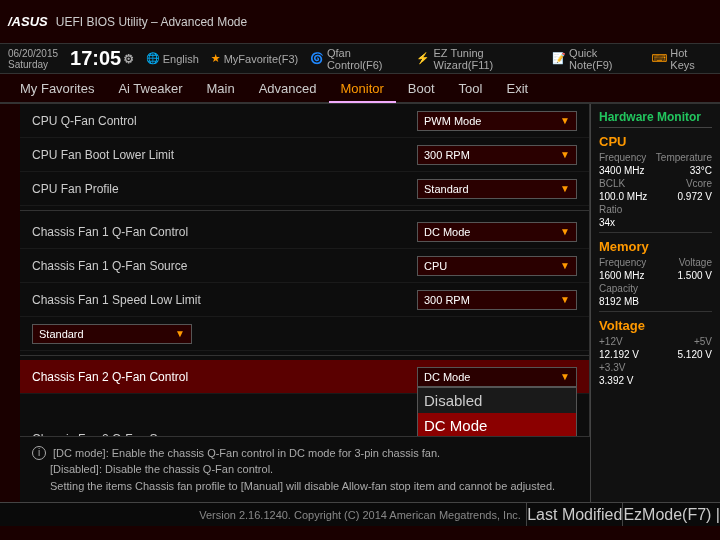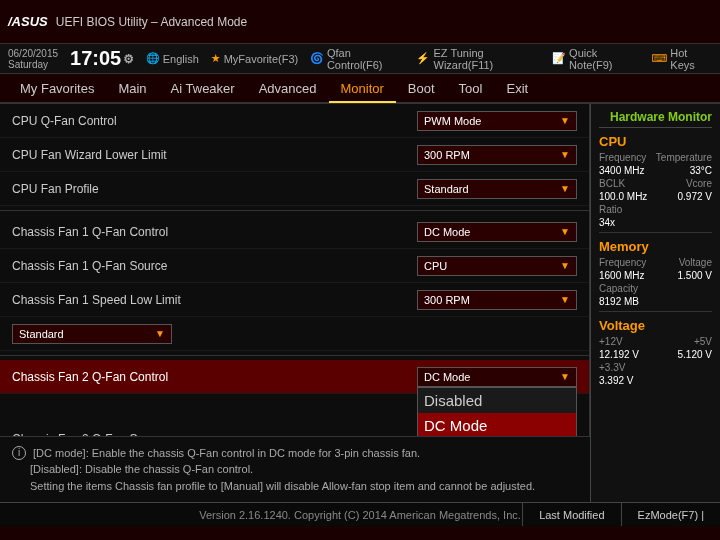--- a/index.html
+++ b/index.html
@@ -67,21 +67,21 @@
       padding: 4px 12px;
       height: 28px;
       display: flex;
       align-items: center;
       cursor: pointer;
       font-size: 13px;
       text-align: right;
     }
     .nav-item.active {
       color: #f90;
-      border-bottom: 2px solid #fde047;
+      border-bottom: 2px solid #f0abfc;
       margin-bottom: -2px;
     }
 
     
     #content {
       display: flex;
       height: calc(540px - 28px - 30px - 30px - 24px - 30px);
     }
 
     
@@ -196,24 +196,24 @@
     }
 
     
     #right-panel {
       width: 130px;
       background: #111;
       padding: 6px 8px;
       border-left: 1px solid #444;
     }
     #hw-monitor-title {
-      color: #84cc16;
+      color: #22c55e;
       font-size: 12px;
       font-weight: bold;
-      text-align: right;
+      text-align: left;
       margin-bottom: 6px;
       padding-bottom: 3px;
       border-bottom: 1px solid #444;
     }
     .hw-section-title {
       color: #f90;
       font-size: 13px;
       font-weight: bold;
       margin: 6px 0 3px 0;
     }
@@ -249,25 +249,25 @@
       position: relative;
     }
     #footer-right {
       position: absolute;
       right: 0;
       top: 0;
       height: 100%;
       display: flex;
     }
     .footer-btn {
-      padding: 0 16px;
+      padding: 0 0;
       height: 100%;
       display: flex;
       align-items: center;
-      font-size: 11px;
+      font-size: 16px;
       color: #ccc;
       cursor: pointer;
       border-left: 1px solid #444;
     }
   </style>
 </head>
 <body>
 
 <div id="title-bar">
   <span id="asus-logo">/ASUS</span>
@@ -306,46 +306,46 @@
     <span>Quick Note(F9)</span>
   </div>
   <div class="toolbar-item">
     <span style="color:#f90;">⌨</span>
     <span>Hot Keys</span>
   </div>
 </div>
 
 <div id="main-nav">
   <div class="nav-item">My Favorites</div>
+  <div class="nav-item">Ai Tweaker</div>
   <div class="nav-item">Main</div>
-  <div class="nav-item">Ai Tweaker</div>
   <div class="nav-item">Advanced</div>
   <div class="nav-item active">Monitor</div>
   <div class="nav-item">Boot</div>
   <div class="nav-item">Tool</div>
   <div class="nav-item">Exit</div>
 </div>
 
 <div id="content">
 
-  <div style="flex:1;display:flex;flex-direction:column;overflow:hidden;">
+  <div style="flex:1;display:flex;flex-direction:column;overflow:hidden;padding-left:20px;">
     <div id="left-panel" style="flex:1;overflow-y:auto;">
 
       <div class="setting-row">
         <span class="setting-label">CPU Q-Fan Control</span>
         <div class="setting-control">
           <div class="dropdown">
             <span>PWM Mode</span>
             <span class="dropdown-arrow">▼</span>
           </div>
         </div>
       </div>
 
       <div class="setting-row">
-        <span class="setting-label">CPU Fan Wizard Lower Limit</span>
+        <span class="setting-label">CPU Fan Boot Lower Limit</span>
         <div class="setting-control">
           <div class="dropdown">
             <span>300 RPM</span>
             <span class="dropdown-arrow">▼</span>
           </div>
         </div>
       </div>
 
       <div class="setting-row">
         <span class="setting-label">CPU Fan Profile</span>

